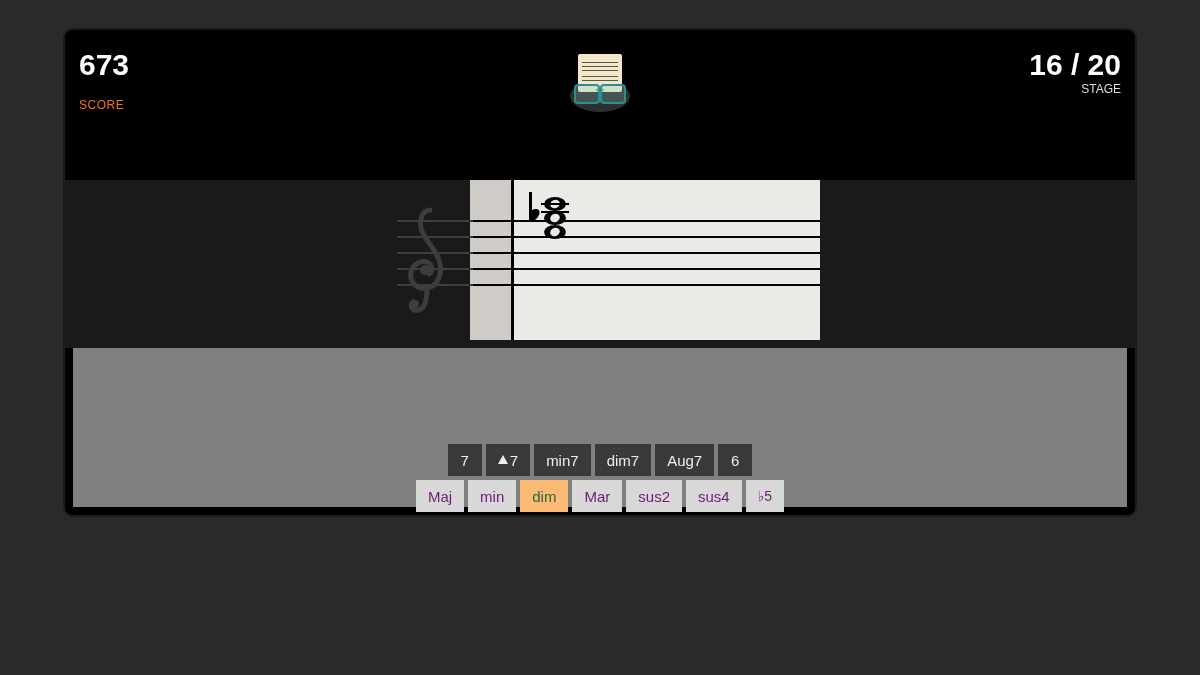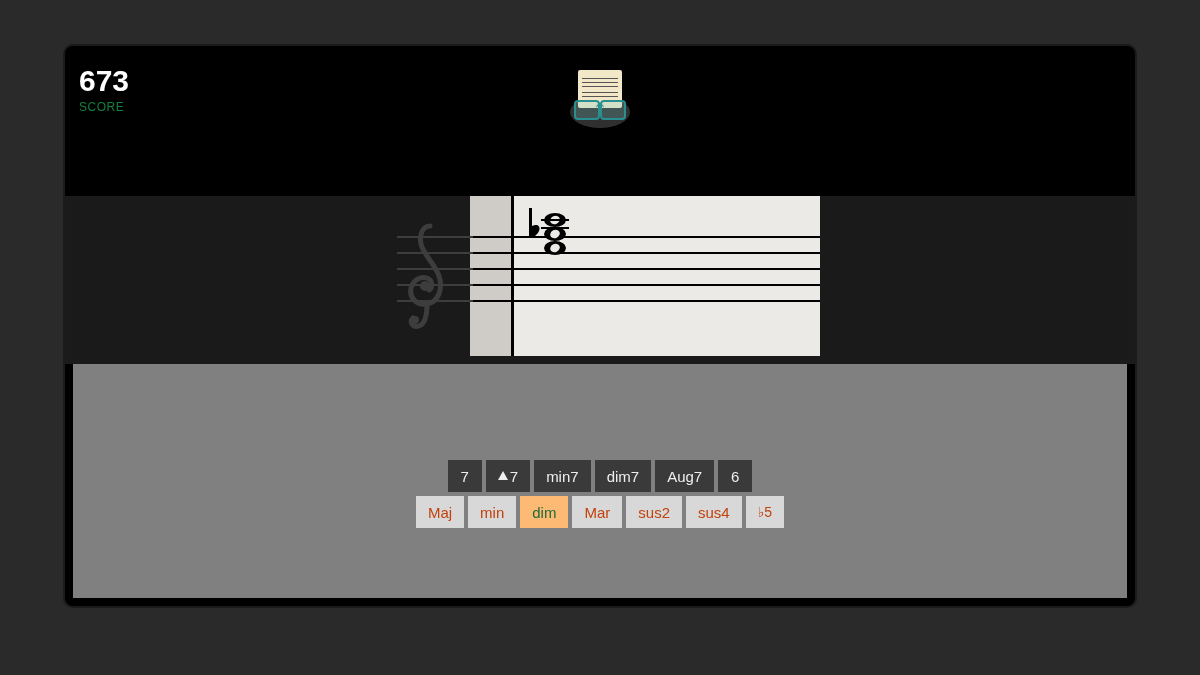--- a/index.html
+++ b/index.html
@@ -7,23 +7,23 @@
     padding: 0;
     width: 1200px;
     height: 675px;
     background: #2a2a2a;
     font-family: "Segoe UI", Arial, sans-serif;
     overflow: hidden;
   }
   .frame {
     position: absolute;
     left: 65px;
-    top: 46px;
+    top: 30px;
     width: 1070px;
-    height: 560px;
+    height: 485px;
     background: #000;
     border-radius: 8px;
     box-shadow: 0 0 0 2px #1b1b1b;
     overflow: hidden;
   }
   
   .header {
     position: relative;
     height: 88px;
     color: #fff;
@@ -34,22 +34,22 @@
     top: 20px;
   }
   .score-val {
     font-size: 30px;
     font-weight: 700;
     line-height: 1;
   }
   .score-lbl {
     font-size: 12px;
     letter-spacing: 0.5px;
-    color: #15803d;
-    margin-top: 4px;
+    color: #f97316;
+    margin-top: 18px;
   }
   .stage-block {
     position: absolute;
     right: 14px;
     top: 20px;
     text-align: right;
   }
   .stage-val {
     font-size: 30px;
     font-weight: 700;
@@ -218,21 +218,21 @@
     display: flex;
     align-items: center;
     justify-content: center;
     border: none;
     cursor: pointer;
     font-family: inherit;
     min-width: 34px;
   }
   .btn.light {
     background: #d8d8d8;
-    color: #c2410c;
+    color: #701a75;
   }
   .btn.sel {
     background: #fdba74;
     color: #1f6b37;
   }
   .btn .tri {
     display: inline-block;
     width: 0;
     height: 0;
     border-left: 5px solid transparent;
@@ -260,20 +260,24 @@
     <div class="logo-wrap">
       <div class="logo-oval"></div>
       <div class="logo-card"></div>
       <div class="logo-glasses">
         <div class="lens l"></div>
           <div class="bridge"></div>
           <div class="lens r"></div>
       </div>
     </div>
 
+    <div class="stage-block">
+      <div class="stage-val">16 / 20</div>
+      <div class="stage-lbl">STAGE</div>
+    </div>
   </div>
 
   <div class="staff-strip">
     <div class="paper">
       <div class="paper-margin"></div>
     </div>
 
     <div class="staff-dark-lines">
       <div class="hl" style="top:0"></div>
       <div class="hl" style="top:16px"></div>

